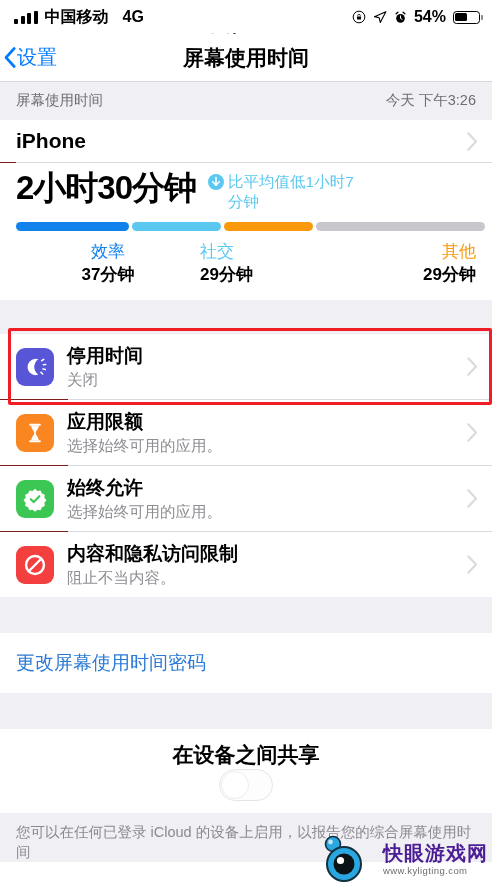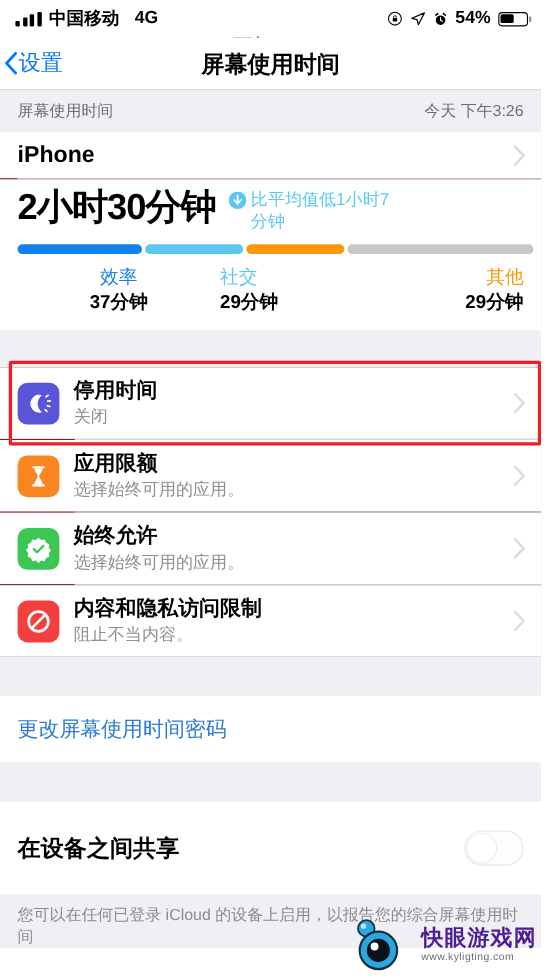--- a/index.html
+++ b/index.html
@@ -143,21 +143,21 @@
 
   
   .linkrow {
     background: #fff; padding: 17px 16px;
     font-size: 19px; color: #2b7bd6; cursor: pointer;
   }
 
   
   .sharerow {
     display: flex; align-items: center; justify-content: space-between;
-    padding: 26px 16px; background: #fff;
+    padding: 12px 16px; background: #fff; flex-direction: column;
   }
   .sharerow .s-title { font-size: 21px; font-weight: bold; color: #000; }
   .toggle {
     width: 54px; height: 32px; border-radius: 16px;
     background: #fdfdfd; border: 1px solid #e6e6e8; position: relative; flex: none;
     cursor: pointer;
   }
   .toggle .knob {
     position: absolute; top: 1px; left: 1px;
     width: 28px; height: 28px; border-radius: 50%;

